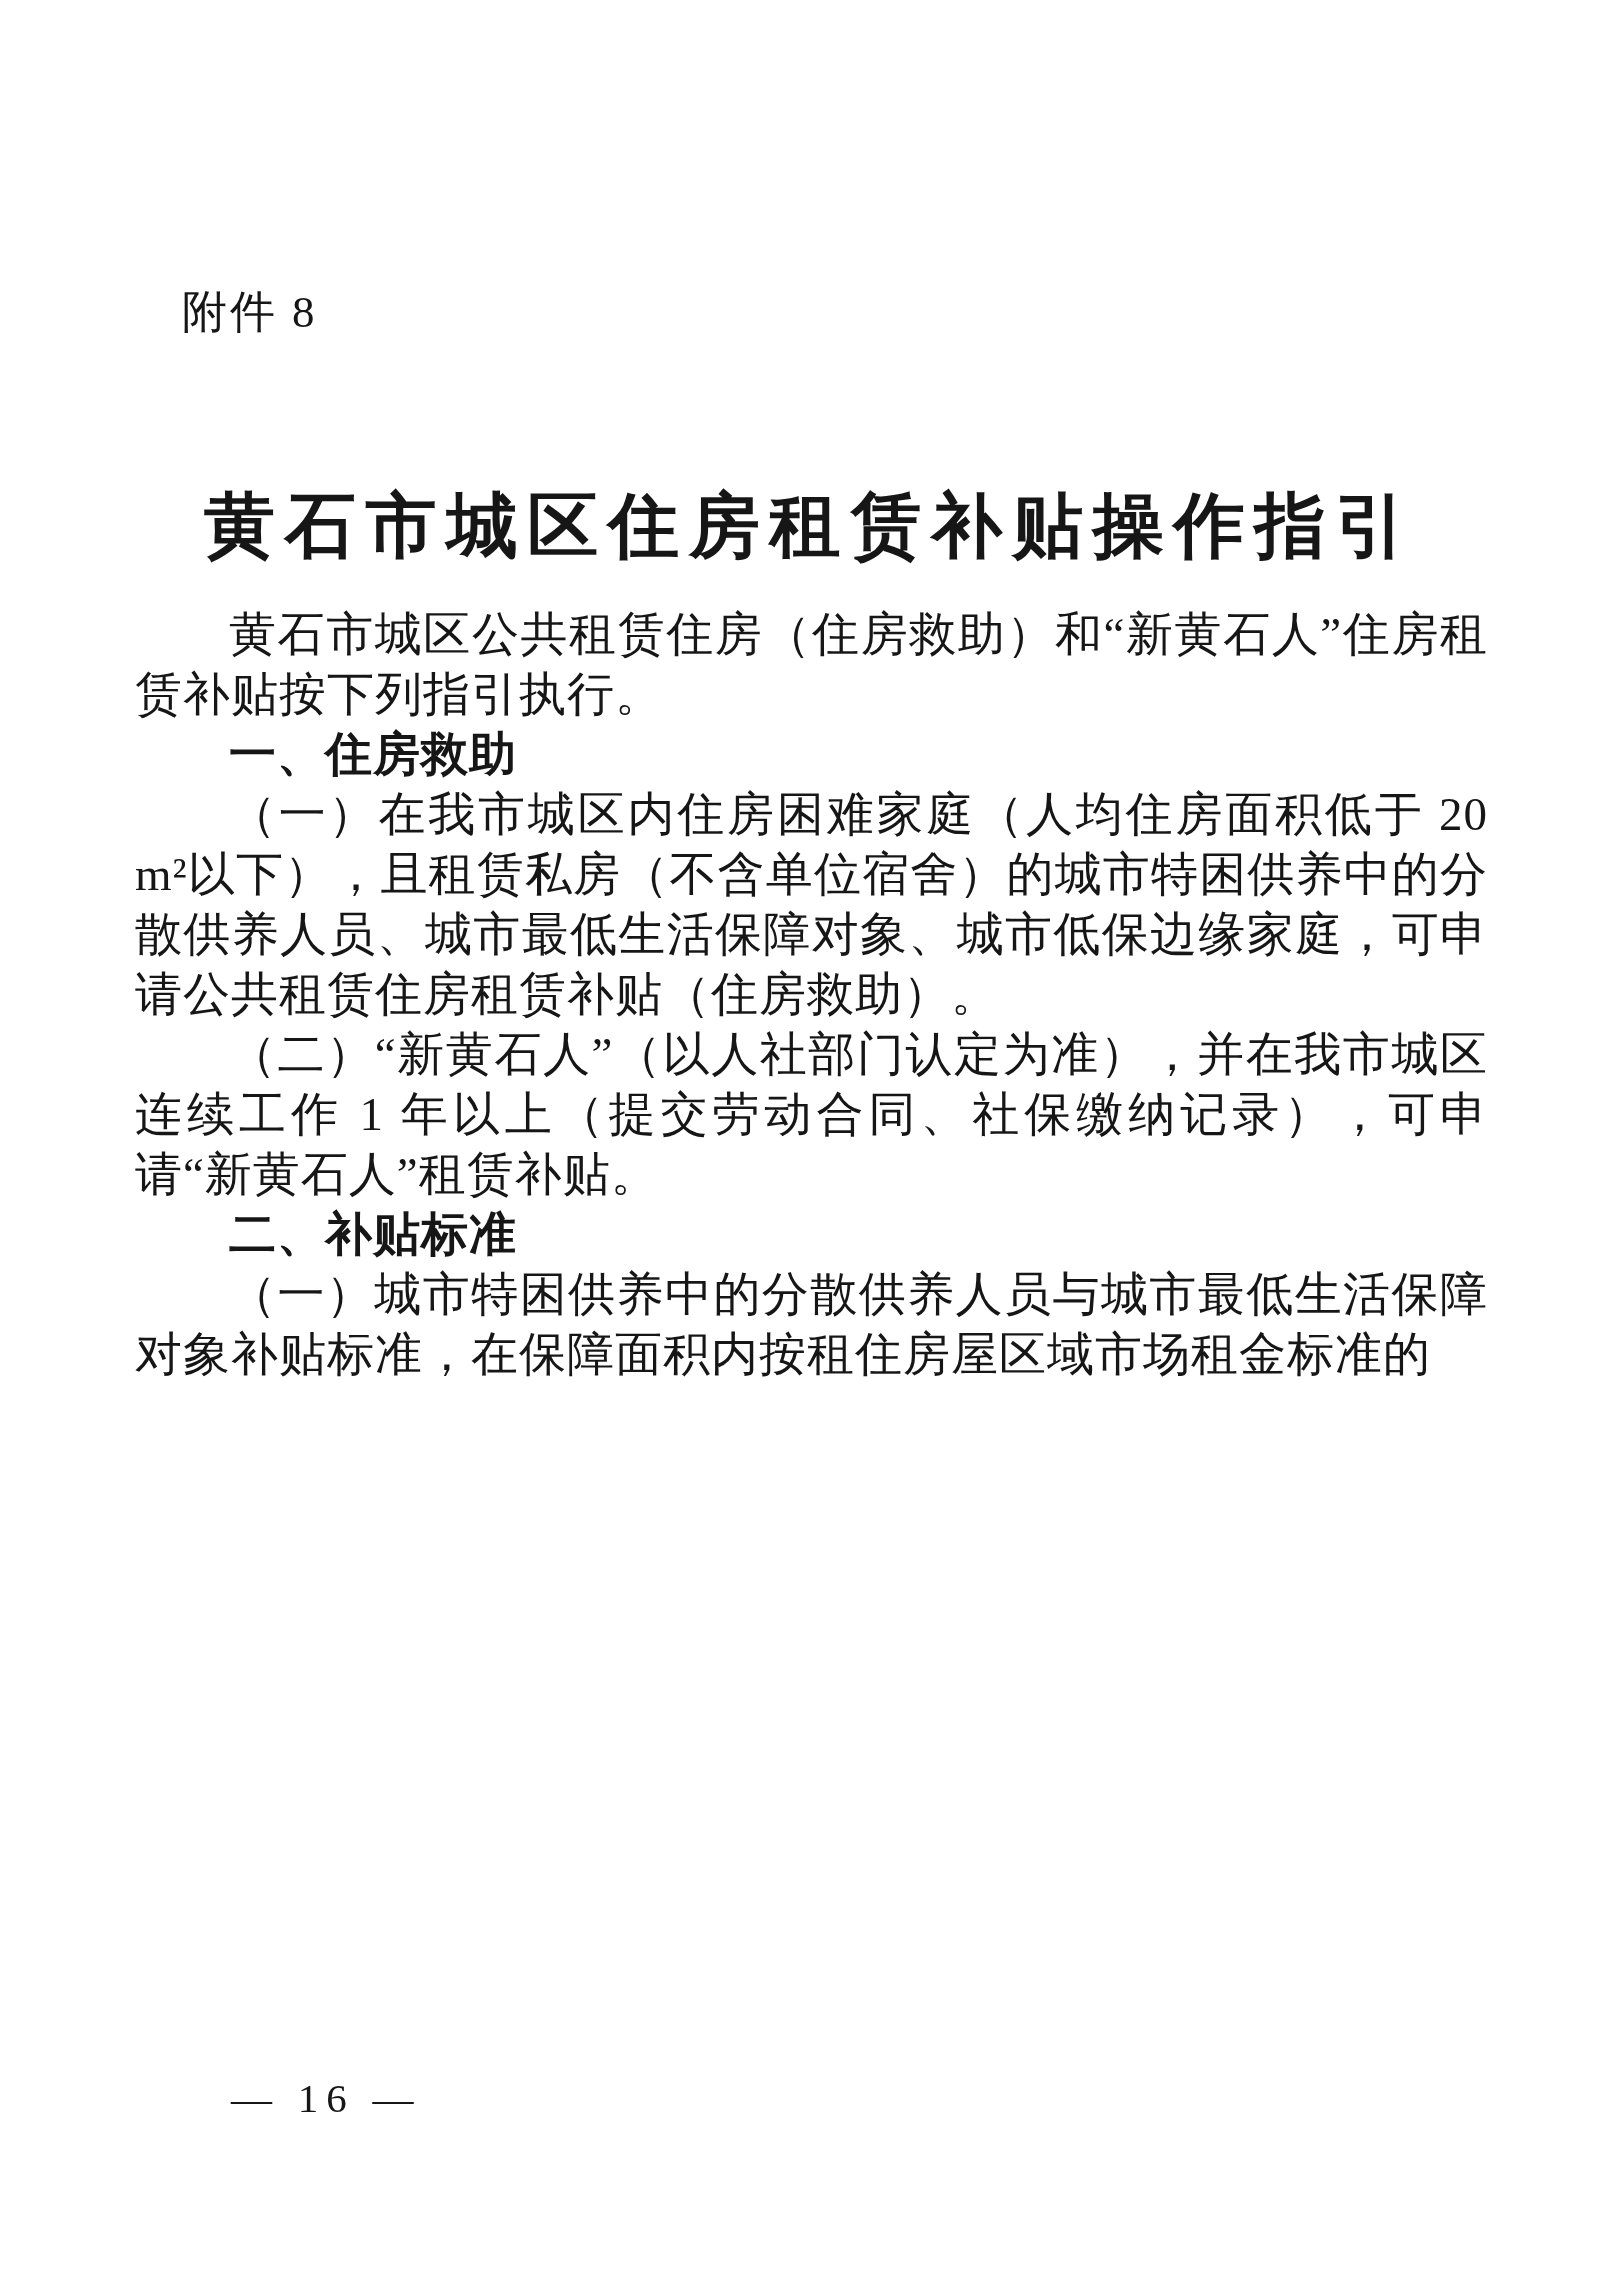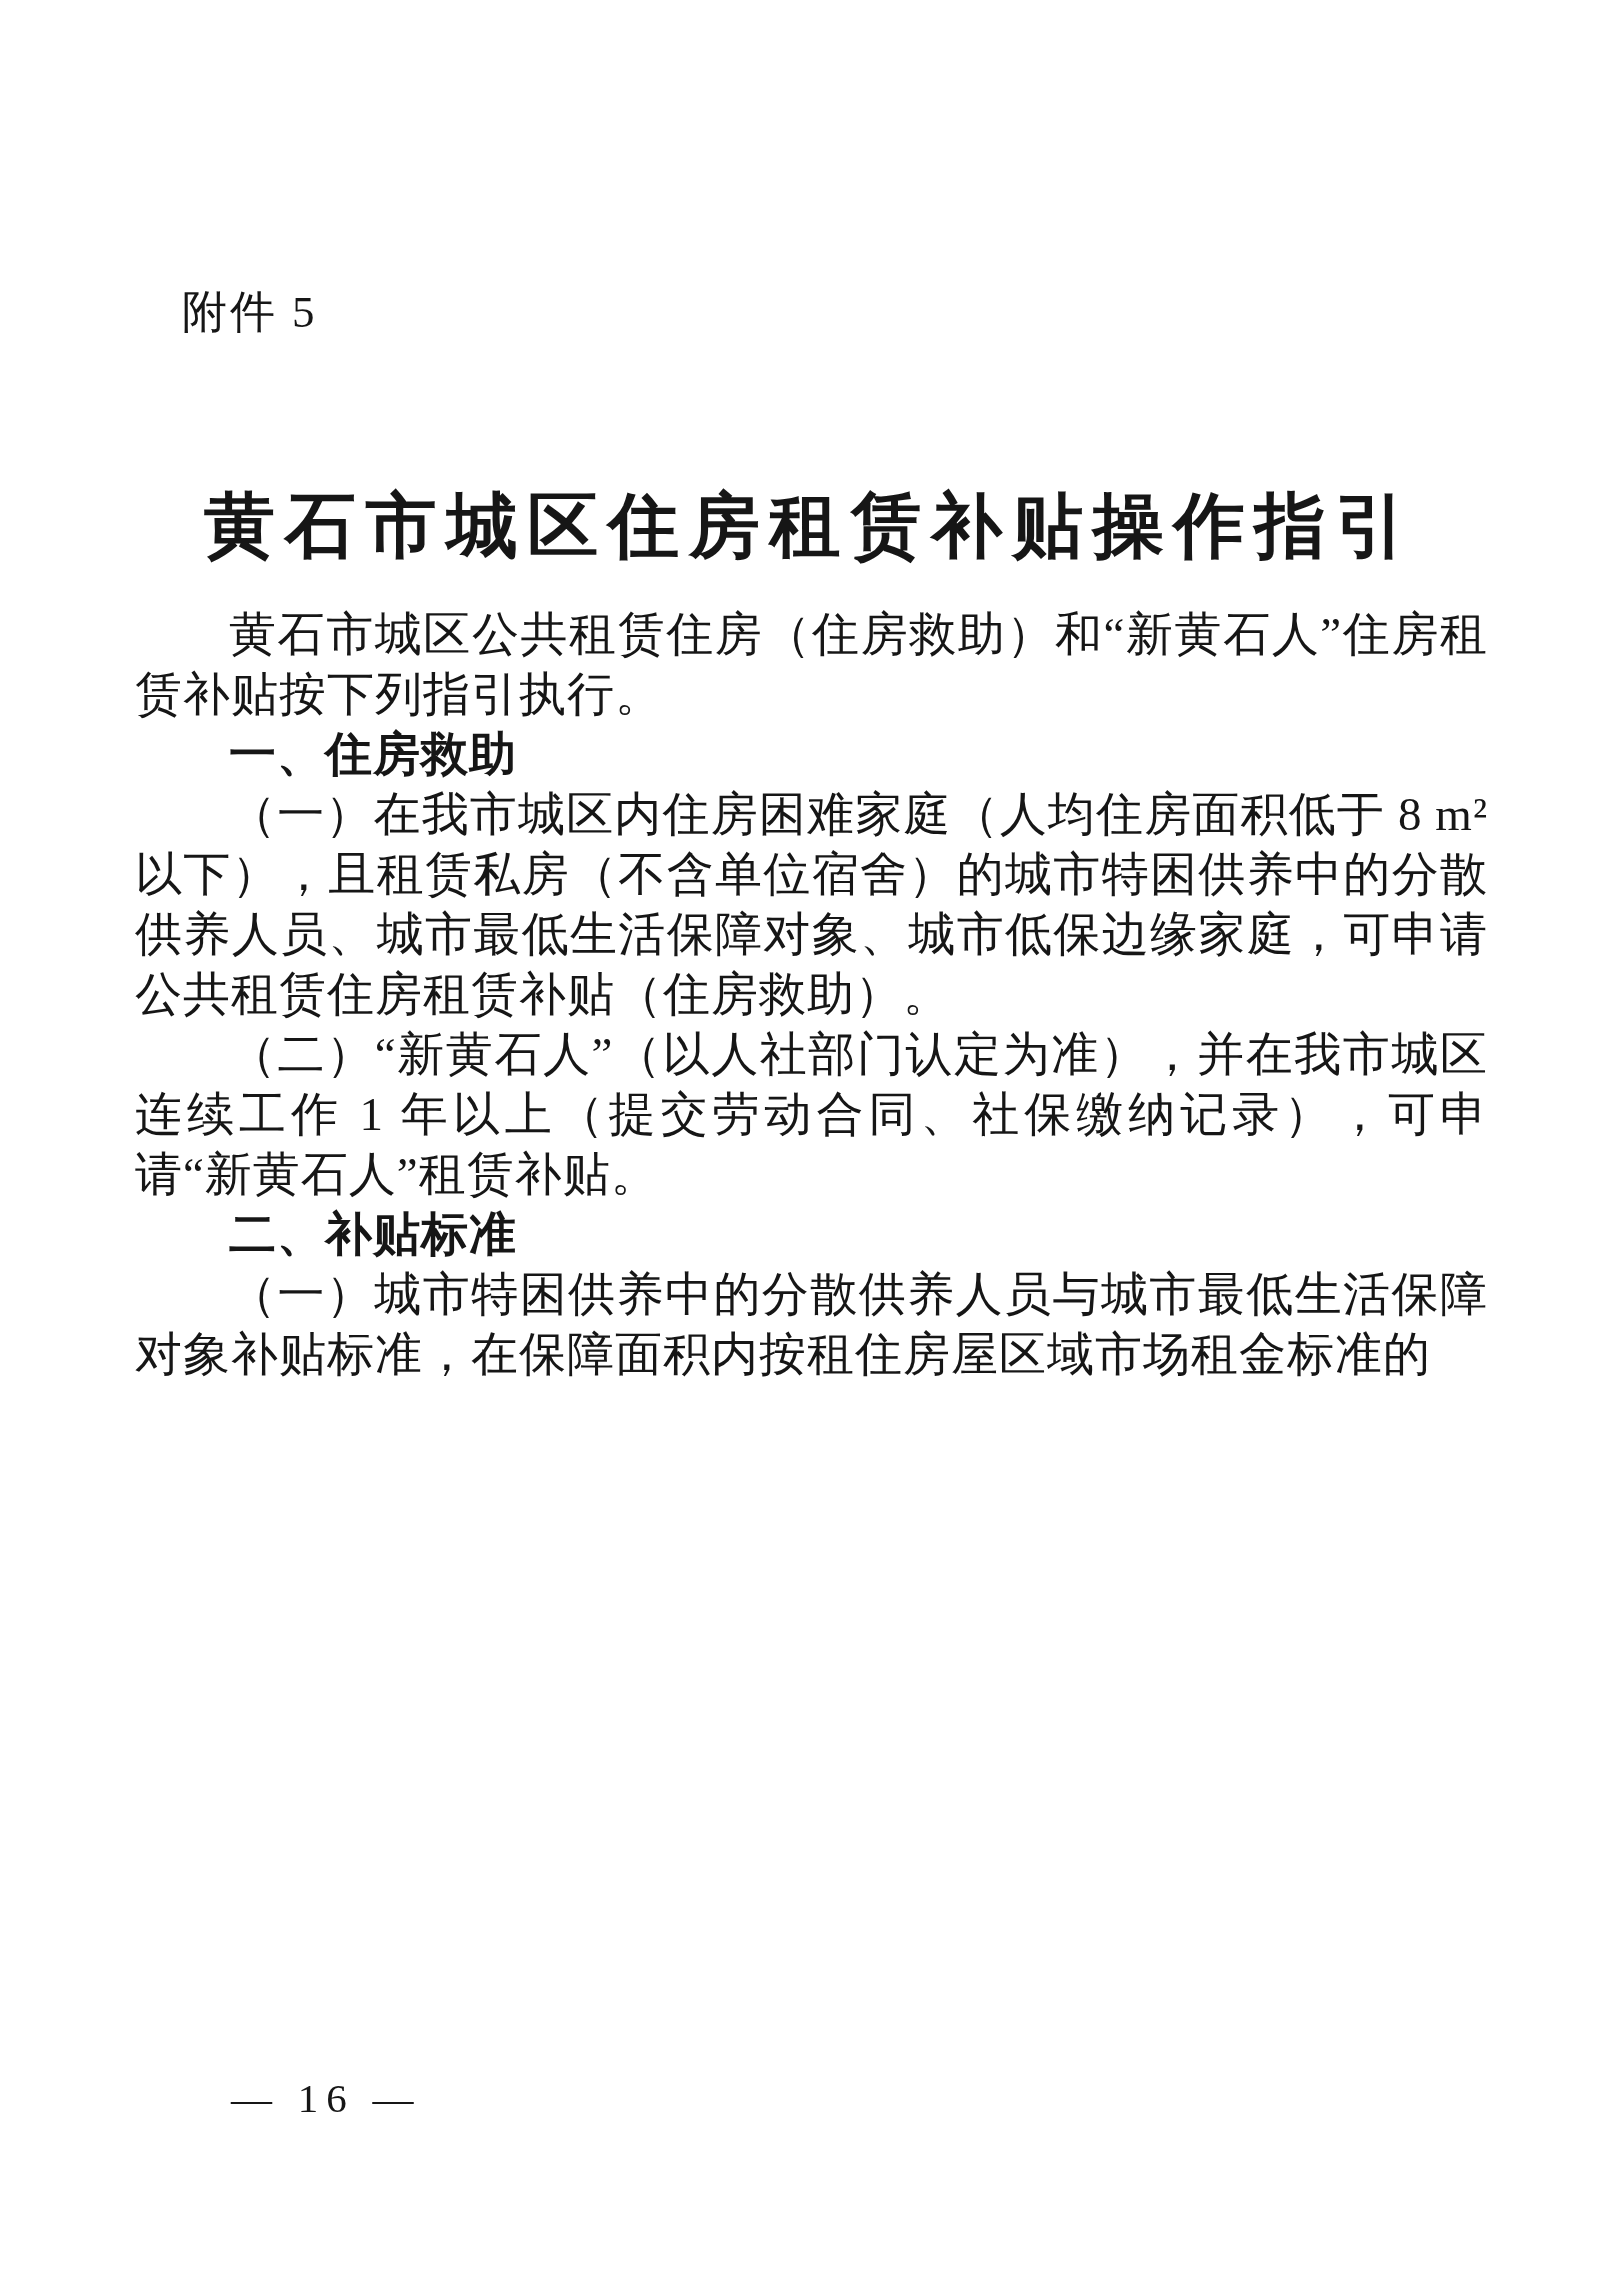--- a/index.html
+++ b/index.html
@@ -60,28 +60,28 @@
     top: 2074px;
     font-size: 41px;
     letter-spacing: 7.8px;
     white-space: nowrap;
   }
 </style>
 </head>
 <body>
 
 <div class="page">
-  <div class="attachment-label">附件 5</div>
+  <div class="attachment-label">附件 8</div>
 
   <h1 class="doc-title">黄石市城区住房租赁补贴操作指引</h1>
 
   <div class="doc-body">
       <p><span class="run">黄石市城区公共租赁住房（住房救助）和“新黄石人”住房租赁补贴按下列指引执行。</span></p>
       <p><span class="run run-bold">一、住房救助</span></p>
-      <p><span class="run">（一）在我市城区内住房困难家庭（人均住房面积低于 8 m²以下），且租赁私房（不含单位宿舍）的城市特困供养中的分散供养人员、城市最低生活保障对象、城市低保边缘家庭，可申请公共租赁住房租赁补贴（住房救助）。</span></p>
+      <p><span class="run">（一）在我市城区内住房困难家庭（人均住房面积低于 20 m²以下），且租赁私房（不含单位宿舍）的城市特困供养中的分散供养人员、城市最低生活保障对象、城市低保边缘家庭，可申请公共租赁住房租赁补贴（住房救助）。</span></p>
       <p><span class="run">（二）“新黄石人”（以人社部门认定为准），并在我市城区连续工作 1 年以上（提交劳动合同、社保缴纳记录），可申请“新黄石人”租赁补贴。</span></p>
       <p><span class="run run-bold">二、补贴标准</span></p>
       <p><span class="run">（一）城市特困供养中的分散供养人员与城市最低生活保障对象补贴标准，在保障面积内按租住房屋区域市场租金标准的</span></p>
     </div>
 
   <div class="page-number">— 16 —</div>
 </div>
 
 
 </body></html>

